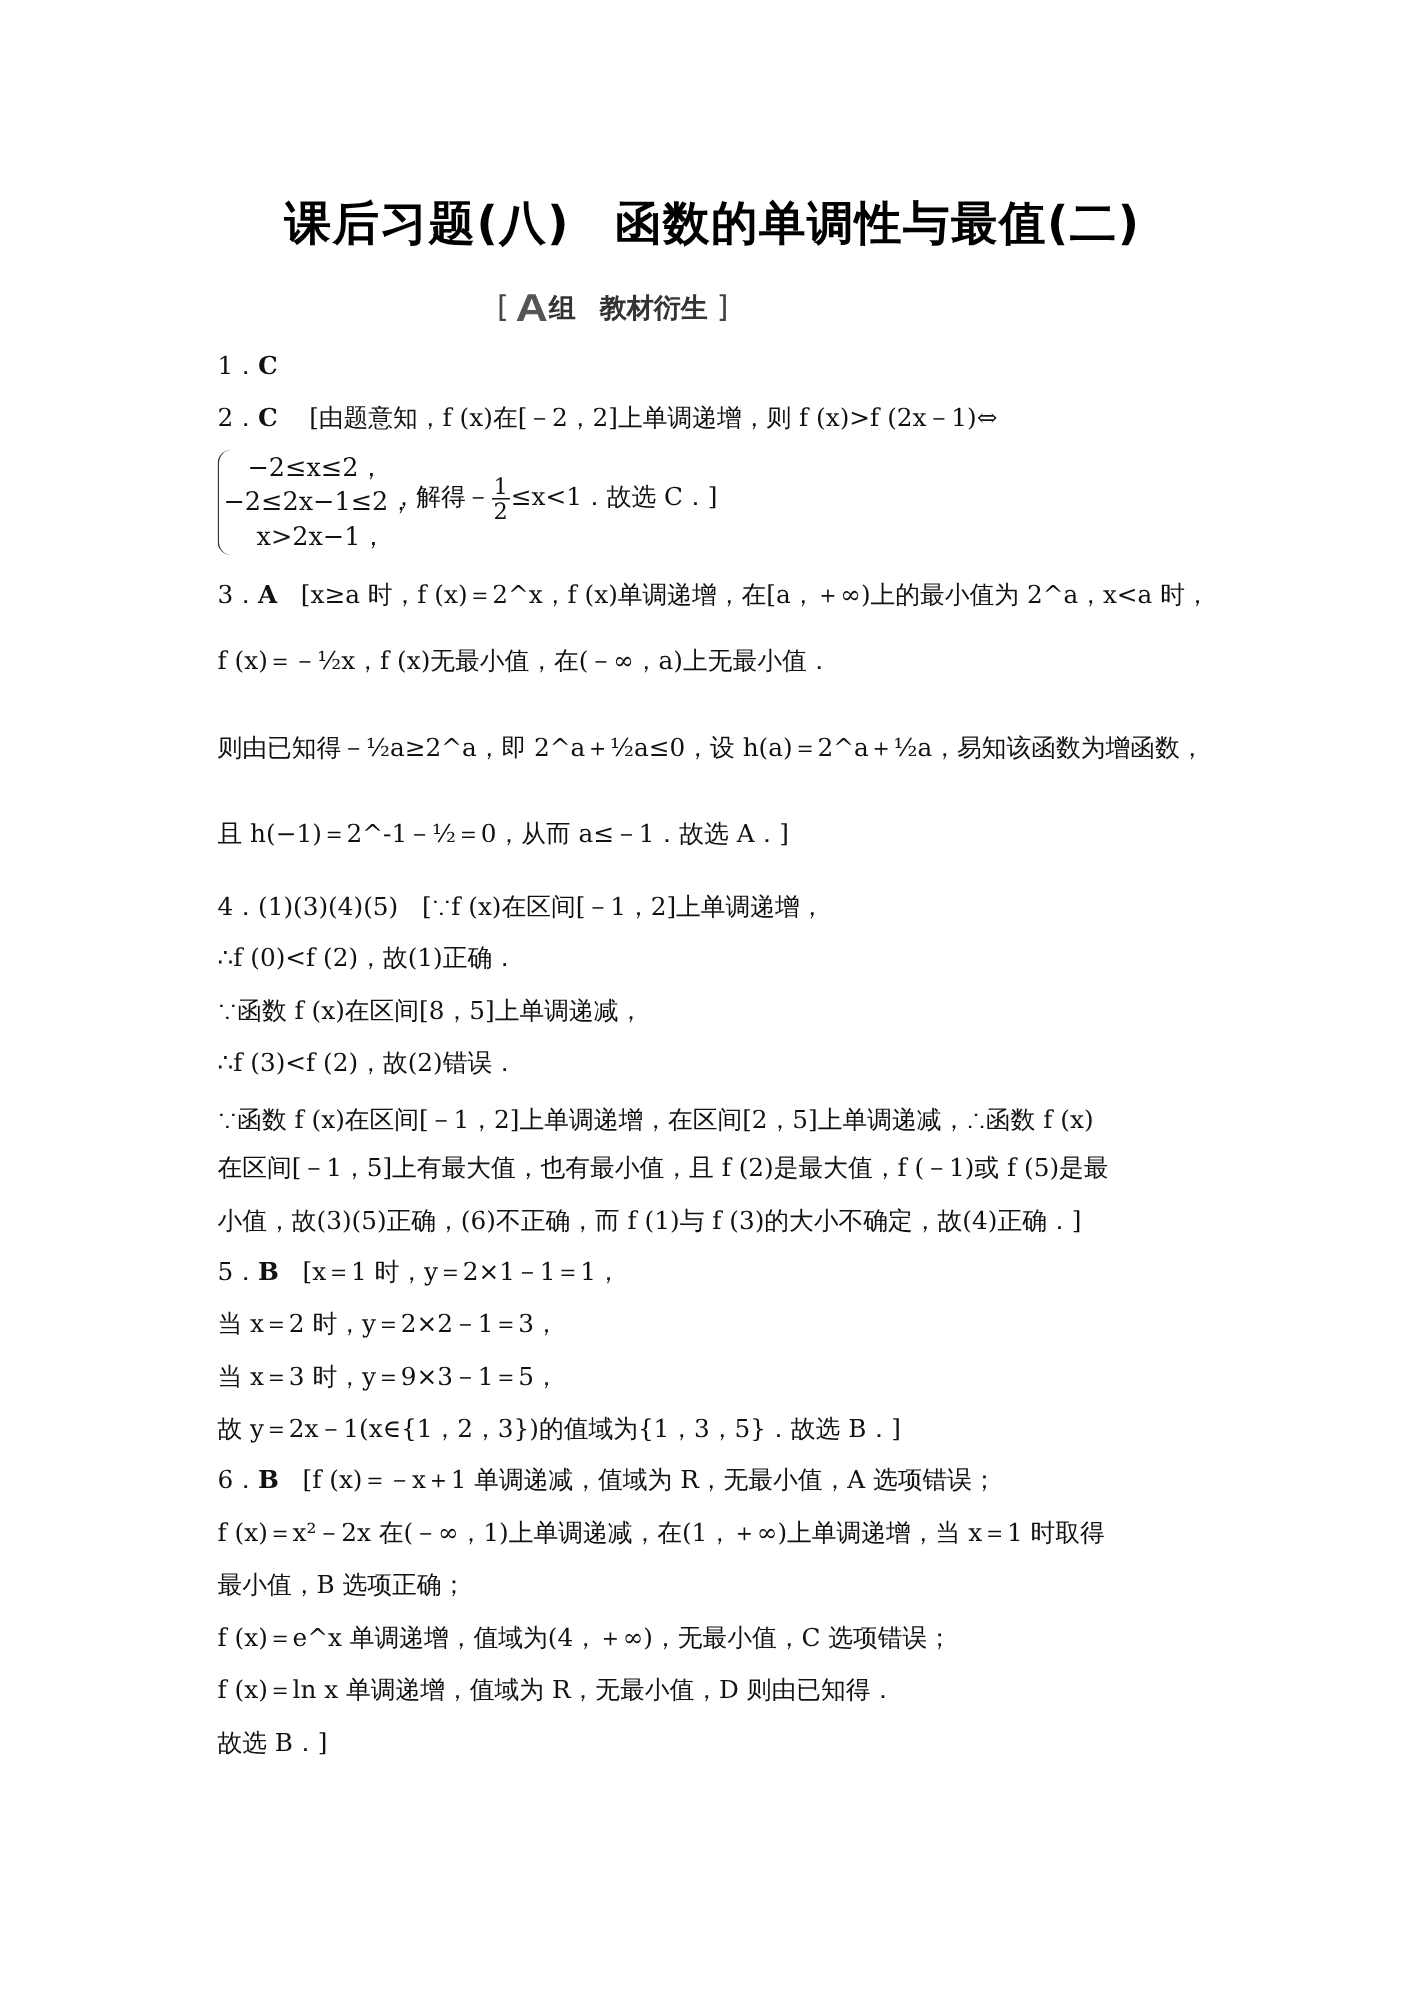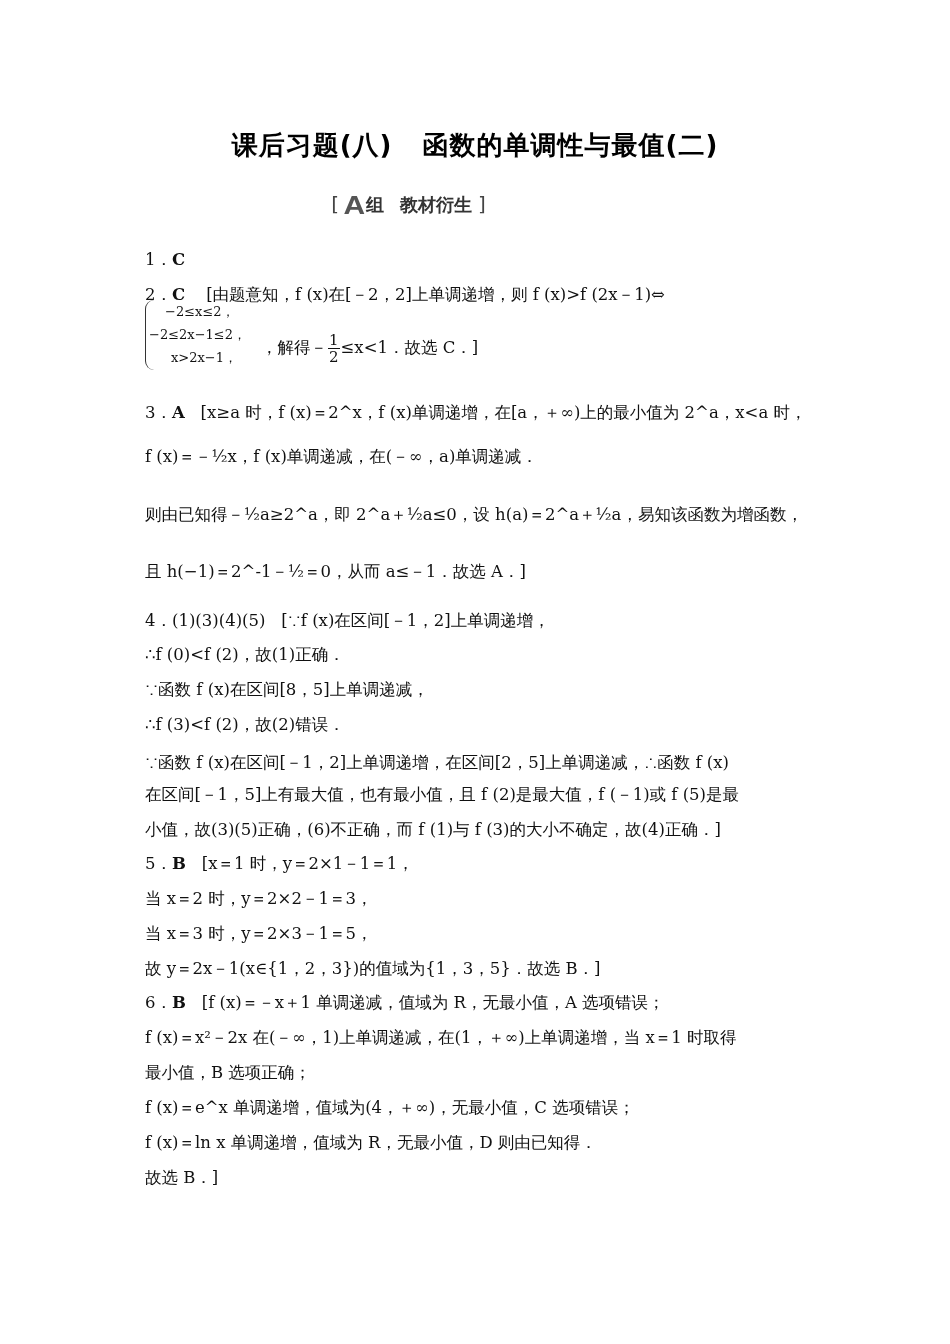--- a/index.html
+++ b/index.html
@@ -4,51 +4,51 @@
 <style>
   html, body { margin: 0; padding: 0; background: #ffffff; }
   body {
     width: 950px; height: 1344px; position: relative; overflow: hidden;
     font-family: "DejaVu Serif", "Liberation Serif", serif;
     color: #111111;
   }
   .page-title {
     position: absolute; left: 0; top: 128px; width: 950px; text-align: center;
     font-family: "DejaVu Sans", "Liberation Sans", sans-serif;
-    font-weight: bold; font-size: 26px; letter-spacing: 1px; color: #000;
+    font-weight: bold; font-size: 31px; letter-spacing: 1px; color: #000;
   }
   .page-title .gap { display: inline-block; width: 30px; }
   .section-tag {
     position: absolute; left: 0; top: 190px; width: 817px; text-align: center;
     font-family: "DejaVu Sans", "Liberation Sans", sans-serif;
     font-size: 18px; color: #222;
   }
   .section-tag .br { font-weight: normal; color: #444; font-size: 20px; }
   .section-tag .badge {
     display: inline-block; font-family: "Liberation Sans", sans-serif;
     font-weight: 900; font-size: 26px; color: #555; vertical-align: -3px;
     transform: scaleX(1.15); margin: 0 2px 0 6px;
   }
   .section-tag .grp { font-weight: bold; color: #333; }
   .section-tag .name { font-weight: bold; color: #333; margin-left: 16px; margin-right: 6px; }
 
   .content { position: absolute; left: 145px; top: 230px; width: 680px; font-size: 16.5px; }
-  .line { position: absolute; left: 0; white-space: nowrap; line-height: 22px; margin-top: 16px; }
+  .line { position: absolute; left: 0; white-space: nowrap; line-height: 22px; }
   .b { font-weight: bold; }
   .frac {
     display: inline-block; vertical-align: middle; text-align: center;
     font-size: 15px; line-height: 16px; margin: 0 1px;
   }
   .frac .num { display: block; border-bottom: 1px solid #111; padding: 0 1px; }
   .frac .den { display: block; padding: 0 1px; }
   .cases {
     position: absolute; left: 0; top: 70px; height: 70px;
     border-left: 1.5px solid #333; border-radius: 10px 0 0 10px; width: 8px;
   }
-  .case-row { position: absolute; white-space: nowrap; font-size: 13px; line-height: 20px; }
+  .case-row { position: absolute; white-space: nowrap; font-size: 17px; line-height: 20px; }
 </style>
 </head>
 <body>
 
 <div class="page-title">
   <span>课后习题(八)</span><span class="gap"></span><span>函数的单调性与最值(二)</span>
 </div>
 
 <div class="section-tag">
   <span class="br">[</span><span class="badge">A</span><span class="grp">组</span><span class="name">教材衍生</span><span class="br">]</span>
@@ -67,39 +67,39 @@
   <div class="case-row" style="left:20px;top:72px">−2≤x≤2，</div>
   <div class="case-row" style="left:4px;top:95px">−2≤2x−1≤2，</div>
   <div class="case-row" style="left:26px;top:118px">x&gt;2x−1，</div>
   <div class="line" style="left:116px;top:86px">
     <span>，解得－</span><span class="frac"><span class="num">1</span><span class="den">2</span></span><span>≤x&lt;1．故选 C．]</span>
   </div>
 
   <div class="line" style="top:156px">
     <span>3．</span><span class="b">A</span>&nbsp;&nbsp;&nbsp;<span>[x≥a 时，f (x)＝2^x，f (x)单调递增，在[a，＋∞)上的最小值为 2^a，x&lt;a 时，</span>
   </div>
-  <div class="line" style="top:200px">f (x)＝－½x，f (x)单调递减，在(－∞，a)单调递减．</div>
+  <div class="line" style="top:200px">f (x)＝－½x，f (x)无最小值，在(－∞，a)上无最小值．</div>
   <div class="line" style="top:258px">则由已知得－½a≥2^a，即 2^a＋½a≤0，设 h(a)＝2^a＋½a，易知该函数为增函数，</div>
   <div class="line" style="top:315px">且 h(−1)＝2^-1－½＝0，从而 a≤－1．故选 A．]</div>
 
   <div class="line" style="top:364px">
     <span>4．</span><span>(1)(3)(4)(5)</span>&nbsp;&nbsp;&nbsp;<span>[∵f (x)在区间[－1，2]上单调递增，</span>
   </div>
   <div class="line" style="top:398px">∴f (0)&lt;f (2)，故(1)正确．</div>
   <div class="line" style="top:433px">∵函数 f (x)在区间[8，5]上单调递减，</div>
   <div class="line" style="top:468px">∴f (3)&lt;f (2)，故(2)错误．</div>
   <div class="line" style="top:506px">∵函数 f (x)在区间[－1，2]上单调递增，在区间[2，5]上单调递减，∴函数 f (x)</div>
   <div class="line" style="top:538px">在区间[－1，5]上有最大值，也有最小值，且 f (2)是最大值，f (－1)或 f (5)是最</div>
   <div class="line" style="top:573px">小值，故(3)(5)正确，(6)不正确，而 f (1)与 f (3)的大小不确定，故(4)正确．]</div>
 
   <div class="line" style="top:607px">
     <span>5．</span><span class="b">B</span>&nbsp;&nbsp;&nbsp;<span>[x＝1 时，y＝2×1－1＝1，</span>
   </div>
   <div class="line" style="top:642px">当 x＝2 时，y＝2×2－1＝3，</div>
-  <div class="line" style="top:677px">当 x＝3 时，y＝2×3－1＝5，</div>
+  <div class="line" style="top:677px">当 x＝3 时，y＝9×3－1＝5，</div>
   <div class="line" style="top:712px">故 y＝2x－1(x∈{1，2，3})的值域为{1，3，5}．故选 B．]</div>
 
   <div class="line" style="top:746px">
     <span>6．</span><span class="b">B</span>&nbsp;&nbsp;&nbsp;<span>[f (x)＝－x＋1 单调递减，值域为 R，无最小值，A 选项错误；</span>
   </div>
   <div class="line" style="top:781px">f (x)＝x²－2x 在(－∞，1)上单调递减，在(1，＋∞)上单调递增，当 x＝1 时取得</div>
   <div class="line" style="top:816px">最小值，B 选项正确；</div>
   <div class="line" style="top:851px">f (x)＝e^x 单调递增，值域为(4，＋∞)，无最小值，C 选项错误；</div>
   <div class="line" style="top:886px">f (x)＝ln x 单调递增，值域为 R，无最小值，D 则由已知得．</div>
   <div class="line" style="top:921px">故选 B．]</div>

